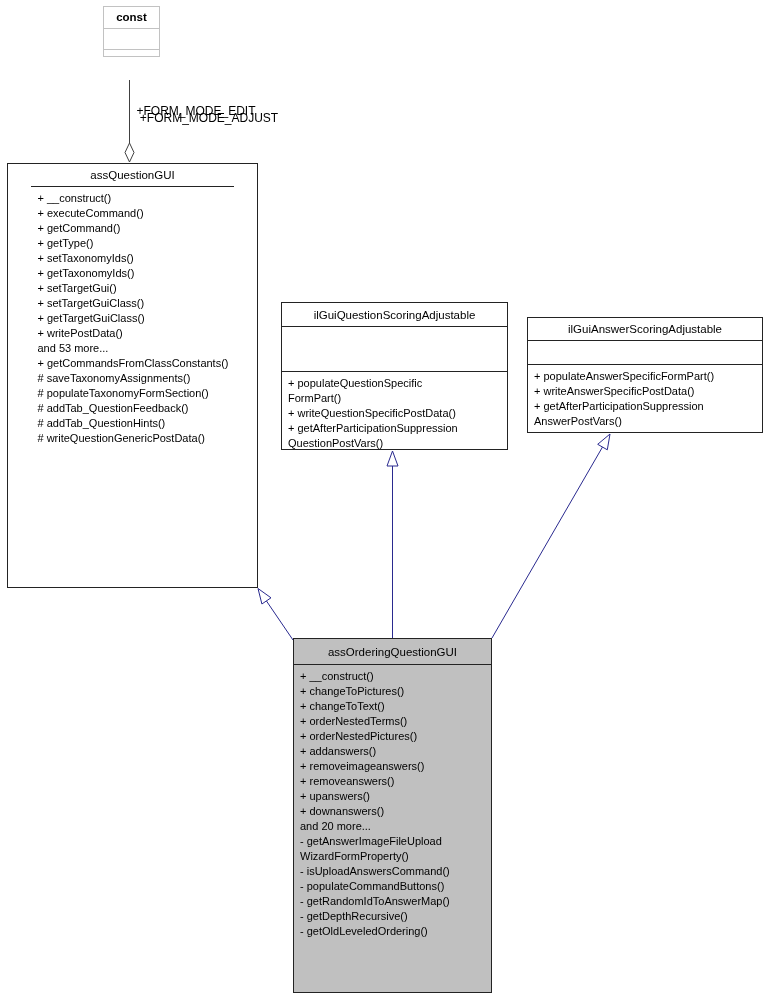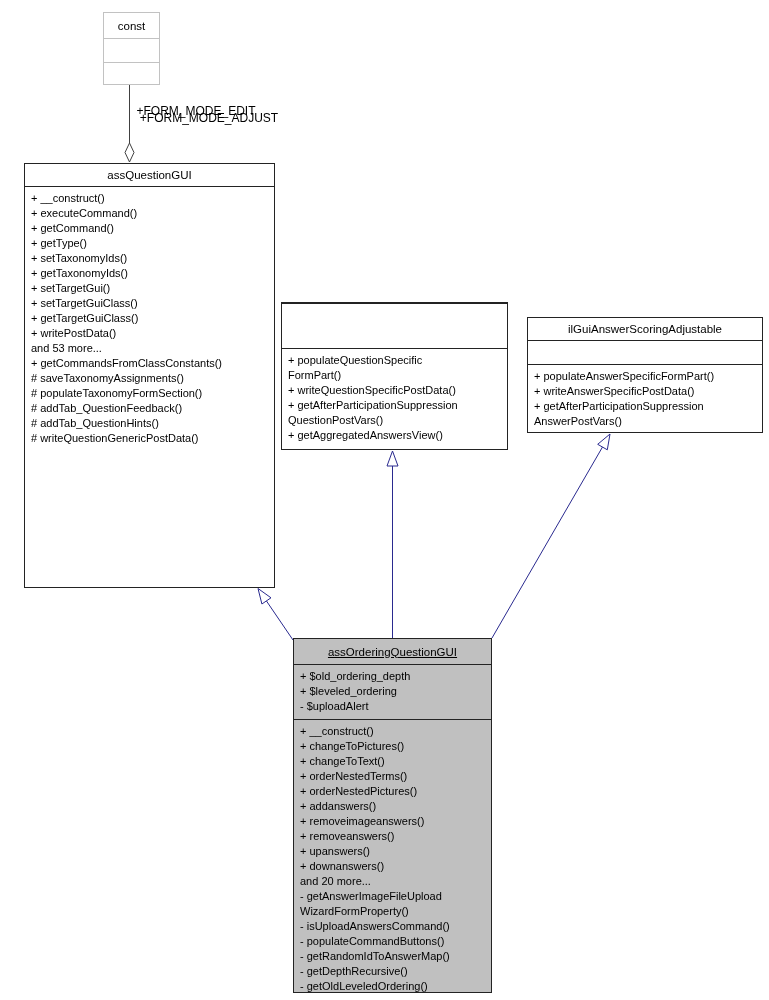--- a/index.html
+++ b/index.html
@@ -89,30 +89,30 @@
       <line x1="392.5" y1="638" x2="392.5" y2="466" stroke="#2a2a8f" stroke-width="1"></line>
       <polygon points="392.5,451 387,466 398,466" fill="#ffffff" stroke="#2a2a8f" stroke-width="1"></polygon>
     </g>
 
     <g>
       <line x1="492" y1="638" x2="602.5" y2="447" stroke="#2a2a8f" stroke-width="1"></line>
       <polygon points="610,434 607.3,449.8 597.7,444.3" fill="#ffffff" stroke="#2a2a8f" stroke-width="1"></polygon>
     </g>
   </svg>
 
-  <div class="class-box const-box" style="left:103px; top:12px; width:57px; height:73px;">
+  <div class="class-box const-box" style="left:103px; top:6px; width:57px; height:51px;font-weight:bold;">
     <div class="title-compartment" style="height:25px;">const</div>
     <div class="compartment" style="height:24px;"></div>
     <div class="compartment" style="flex:1;"></div>
   </div>
 
   <div class="edge-label" style="left:136px; top:104px; width:120px;">+FORM_MODE_EDIT</div>
   <div class="edge-label" style="left:130px; top:111px; width:158px;">+FORM_MODE_ADJUST</div>
 
-  <div class="class-box" style="left:24px; top:163px; width:251px; height:425px;">
+  <div class="class-box" style="left:7px; top:163px; width:251px; height:425px;align-items:center;">
     <div class="title-compartment" style="height:22px;">assQuestionGUI</div>
     <div class="compartment" style="flex:1;">+ __construct()
 + executeCommand()
 + getCommand()
 + getType()
 + setTaxonomyIds()
 + getTaxonomyIds()
 + setTargetGui()
 + setTargetGuiClass()
 + getTargetGuiClass()
@@ -120,43 +120,41 @@
 and 53 more...
 + getCommandsFromClassConstants()
 # saveTaxonomyAssignments()
 # populateTaxonomyFormSection()
 # addTab_QuestionFeedback()
 # addTab_QuestionHints()
 # writeQuestionGenericPostData()</div>
   </div>
 
   <div class="class-box" style="left:281px; top:302px; width:227px; height:148px;">
+    <div class="title-compartment" style="height:23px;">ilGuiQuestionScoringAdjustable</div>
     <div class="compartment" style="height:25px;"></div>
     <div class="compartment" style="flex:1;margin-top:20px;">+ populateQuestionSpecific
 FormPart()
 + writeQuestionSpecificPostData()
 + getAfterParticipationSuppression
 QuestionPostVars()
 + getAggregatedAnswersView()</div>
   </div>
 
   <div class="class-box" style="left:527px; top:317px; width:236px; height:116px;">
     <div class="title-compartment" style="height:22px;">ilGuiAnswerScoringAdjustable</div>
     <div class="compartment" style="height:24px;"></div>
     <div class="compartment" style="flex:1;">+ populateAnswerSpecificFormPart()
 + writeAnswerSpecificPostData()
 + getAfterParticipationSuppression
 AnswerPostVars()</div>
   </div>
 
   <div class="class-box focus" style="left:293px; top:638px; width:199px; height:355px;">
-    <div class="title-compartment" style="height:25px;text-decoration:underline;">assOrderingQuestionGUI</div>
-    <div class="compartment" style="height:55px;">+ $old_ordering_depth
-+ $leveled_ordering
-- $uploadAlert</div>
+    <div class="title-compartment" style="height:25px;">assOrderingQuestionGUI</div>
     <div class="compartment" style="flex:1;">+ __construct()
 + changeToPictures()
 + changeToText()
 + orderNestedTerms()
 + orderNestedPictures()
 + addanswers()
 + removeimageanswers()
 + removeanswers()
 + upanswers()
 + downanswers()

